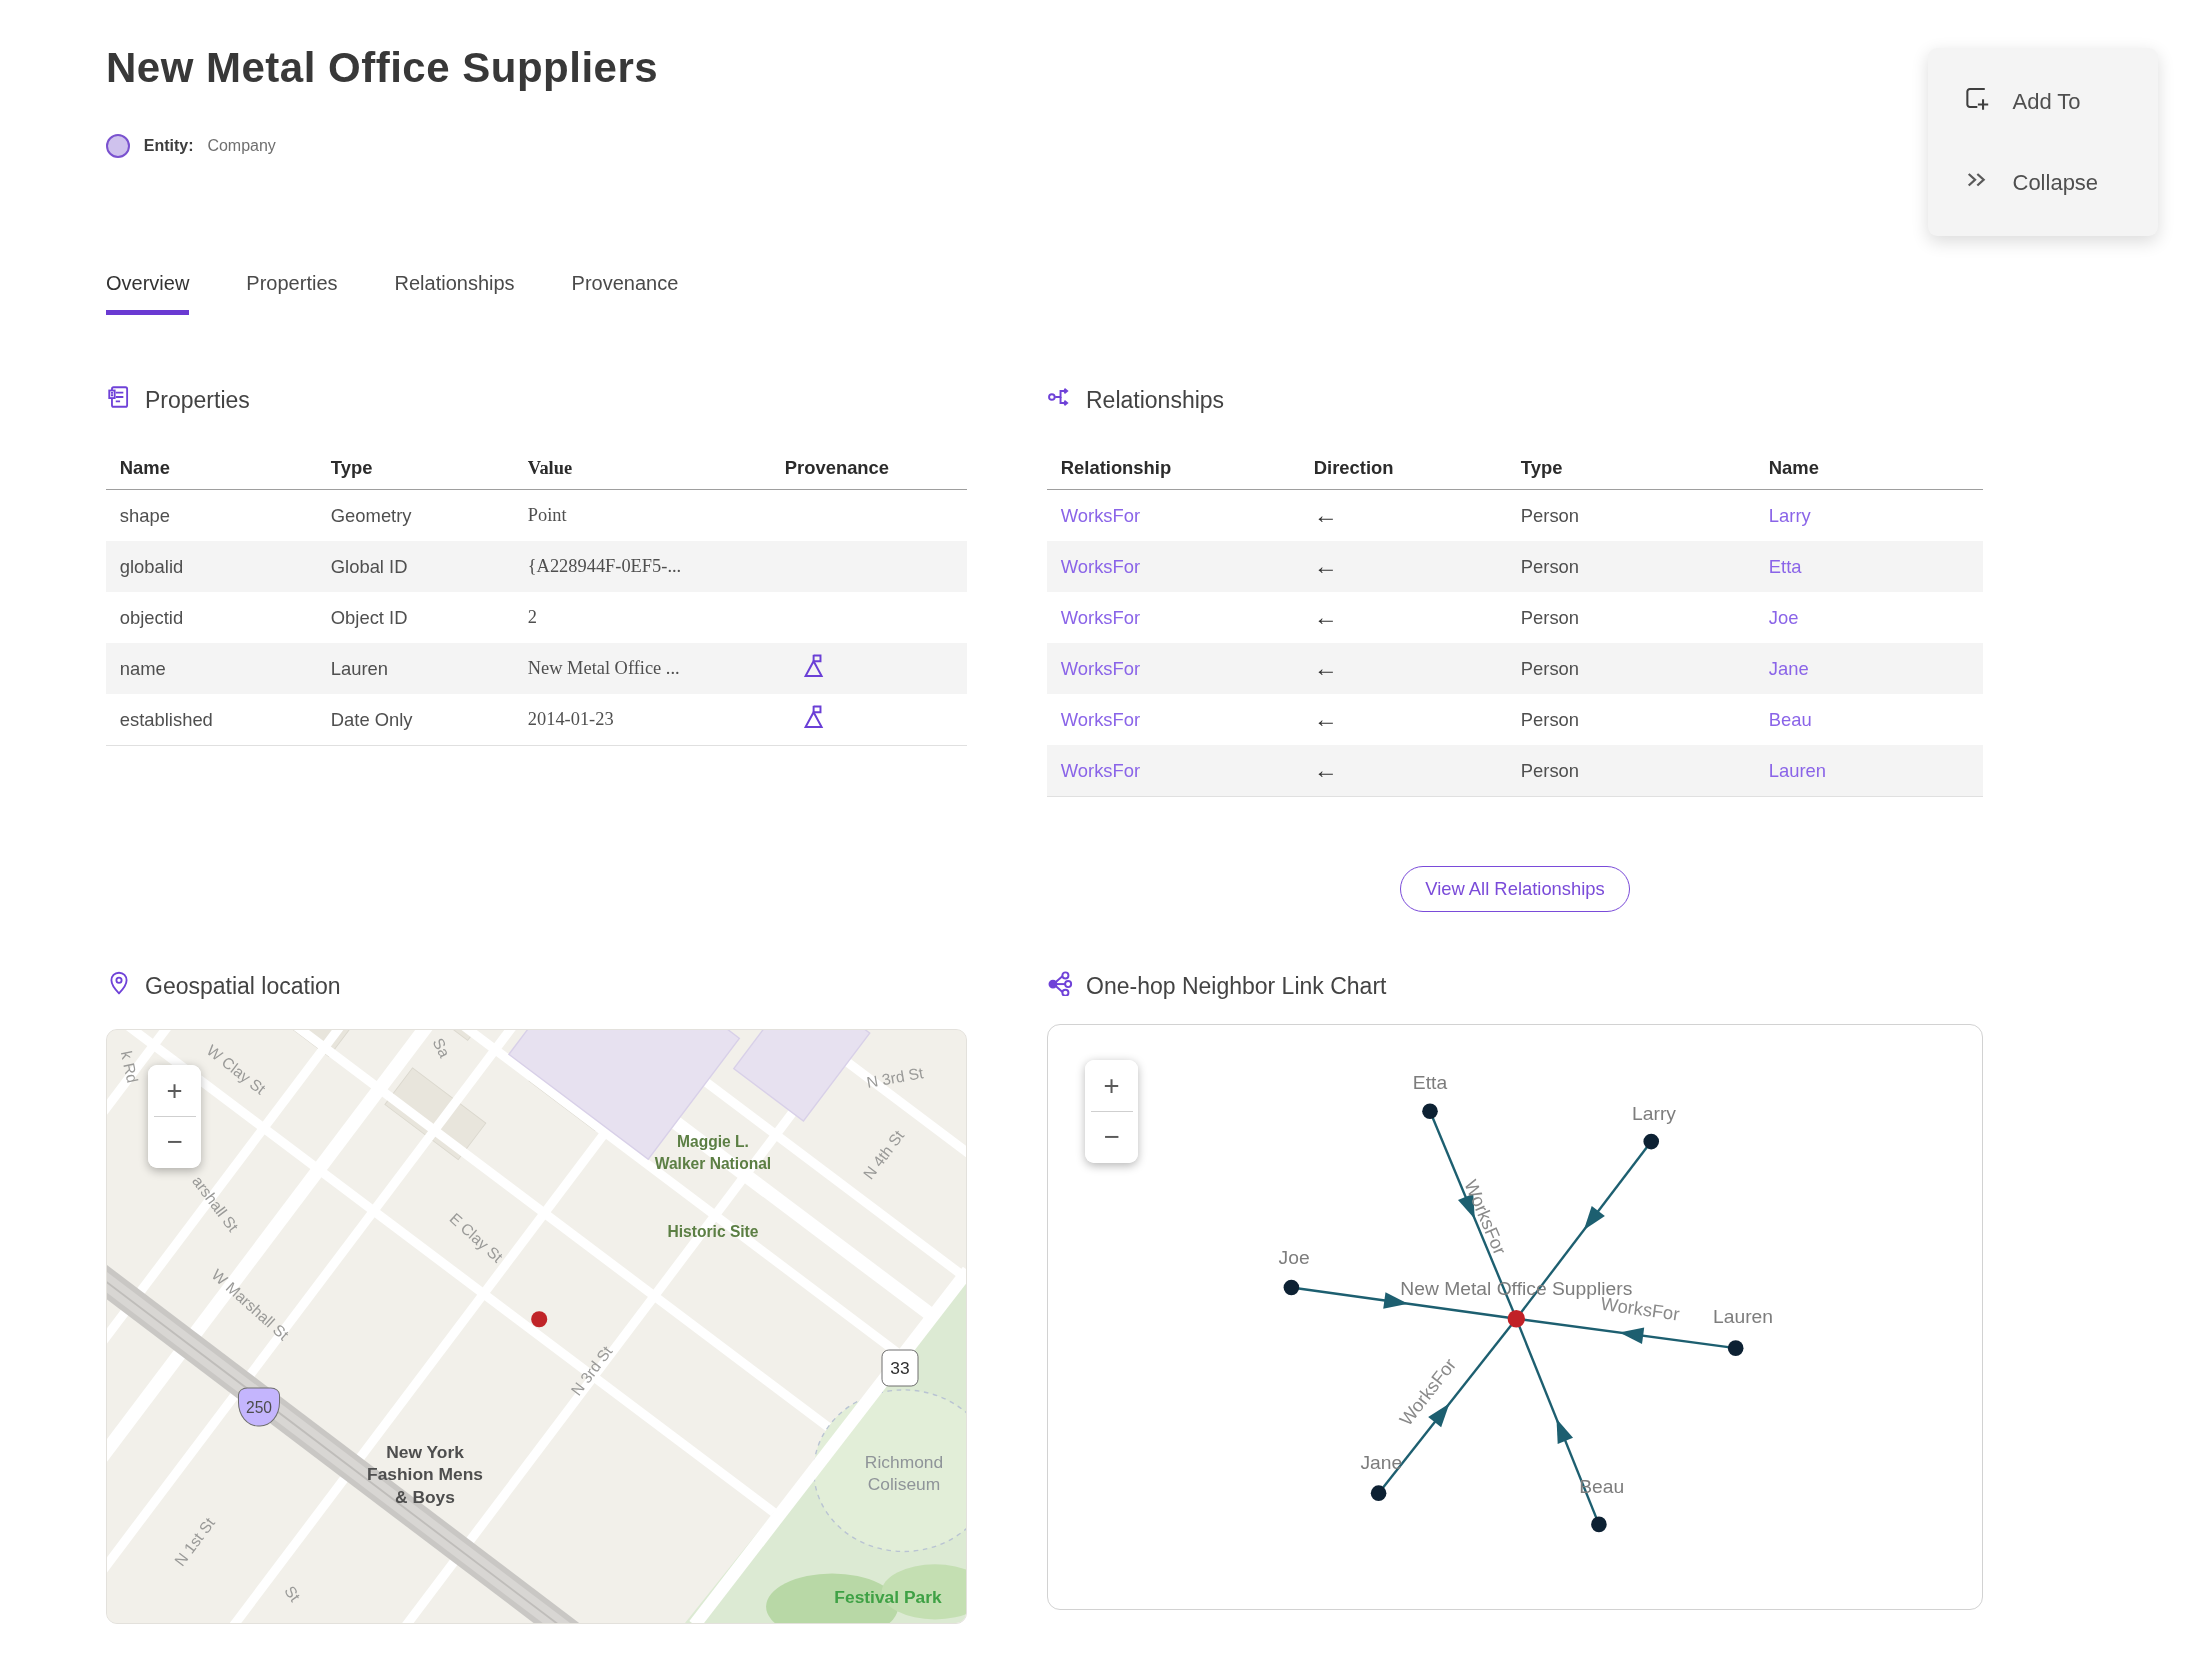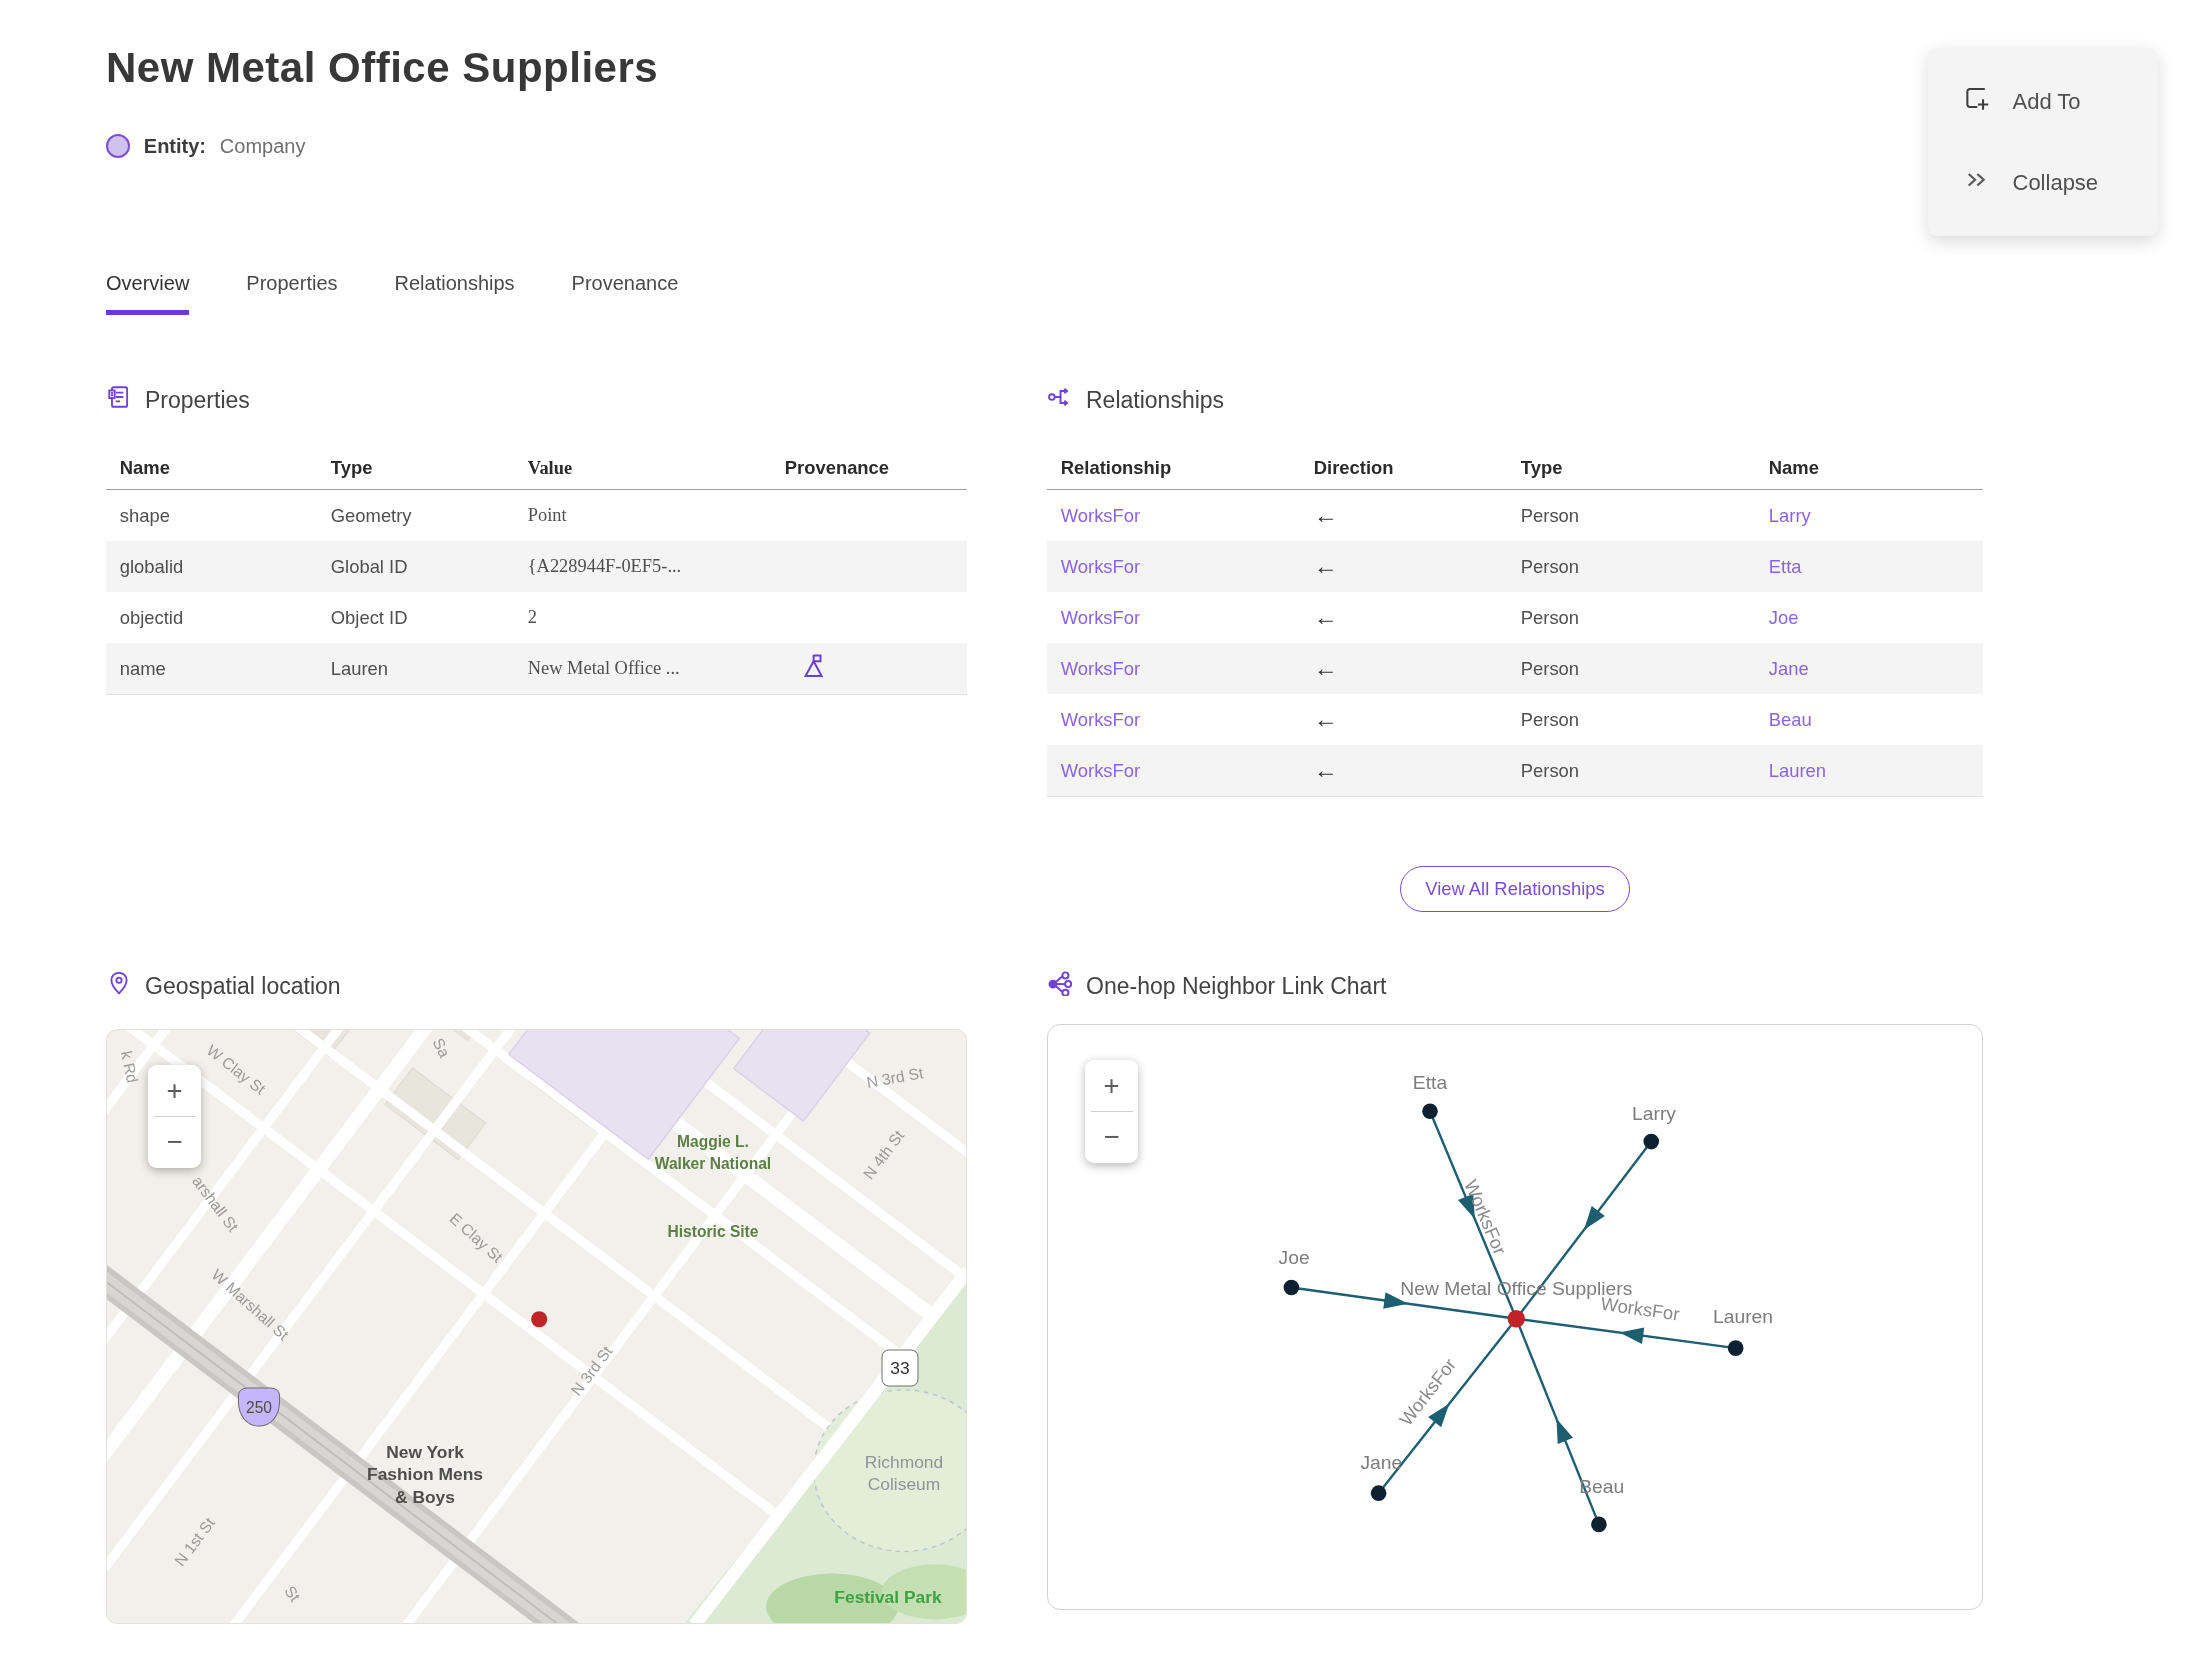--- a/index.html
+++ b/index.html
@@ -3,21 +3,21 @@
 <meta charset="utf-8">
 <style>
   html,body{margin:0;padding:0;}
   body{
     width:2204px;height:1677px;position:relative;overflow:hidden;
     background:#ffffff;color:#4d4d4d;
     font-family:"Liberation Sans","DejaVu Sans",sans-serif;
   }
   
   .page-title{position:absolute;left:106px;top:44px;font-size:42px;font-weight:bold;color:#383838;letter-spacing:0.5px;}
-  .entity-row{position:absolute;left:106px;top:134px;display:flex;align-items:center;gap:13.8px;font-size:20px;}
+  .entity-row{position:absolute;left:106px;top:134px;display:flex;align-items:center;gap:13.8px;font-size:16px;}
   .entity-dot{width:24px;height:24px;border-radius:50%;background:#cfc2ed;border:2.8px solid #7a52cf;box-sizing:border-box;}
   .entity-label{font-weight:bold;color:#3d3d3d;}
   .entity-type{color:#6f6f6f;}
   
   .action-panel{position:absolute;left:1928px;top:48px;width:230px;height:188px;background:#f4f4f4;
     border-radius:9.2px;box-shadow:0 5.5px 16.5px rgba(0,0,0,.14);padding:26px 0 0 35px;box-sizing:border-box;}
   .action-item{display:flex;align-items:center;gap:22px;height:55px;font-size:22px;color:#4f4f4f;cursor:pointer;}
   .action-item + .action-item{margin-top:26px;}
   .action-item svg{flex:0 0 auto;}
   
@@ -148,20 +148,30 @@
         <div class="trow">
           <div class="cell pt-c1">objectid</div>
           <div class="cell pt-c2">Object ID</div>
           <div class="cell pt-c3">2</div>
           <div class="cell pt-c4"></div>
         </div>
         <div class="trow">
           <div class="cell pt-c1">name</div>
           <div class="cell pt-c2">Lauren</div>
           <div class="cell pt-c3">New Metal Office ...</div>
+          <div class="cell pt-c4"><span class="prov-flag"><svg width="27.5" height="27.5" viewBox="0 0 24 24" fill="none" stroke="#6a3fd6" stroke-width="1.7">
+                <path d="M4 21 L11 8 L18 21 Z"></path>
+                <path d="M11 8 V2.5"></path>
+                <path d="M11 3 h6 v5 h-6"></path>
+              </svg></span></div>
+        </div>
+        <div class="trow">
+          <div class="cell pt-c1">established</div>
+          <div class="cell pt-c2">Date Only</div>
+          <div class="cell pt-c3">2014-01-23</div>
           <div class="cell pt-c4"><span class="prov-flag"><svg width="27.5" height="27.5" viewBox="0 0 24 24" fill="none" stroke="#6a3fd6" stroke-width="1.7">
                 <path d="M4 21 L11 8 L18 21 Z"></path>
                 <path d="M11 8 V2.5"></path>
                 <path d="M11 3 h6 v5 h-6"></path>
               </svg></span></div>
         </div>
       </div>
   </div>
 
 

